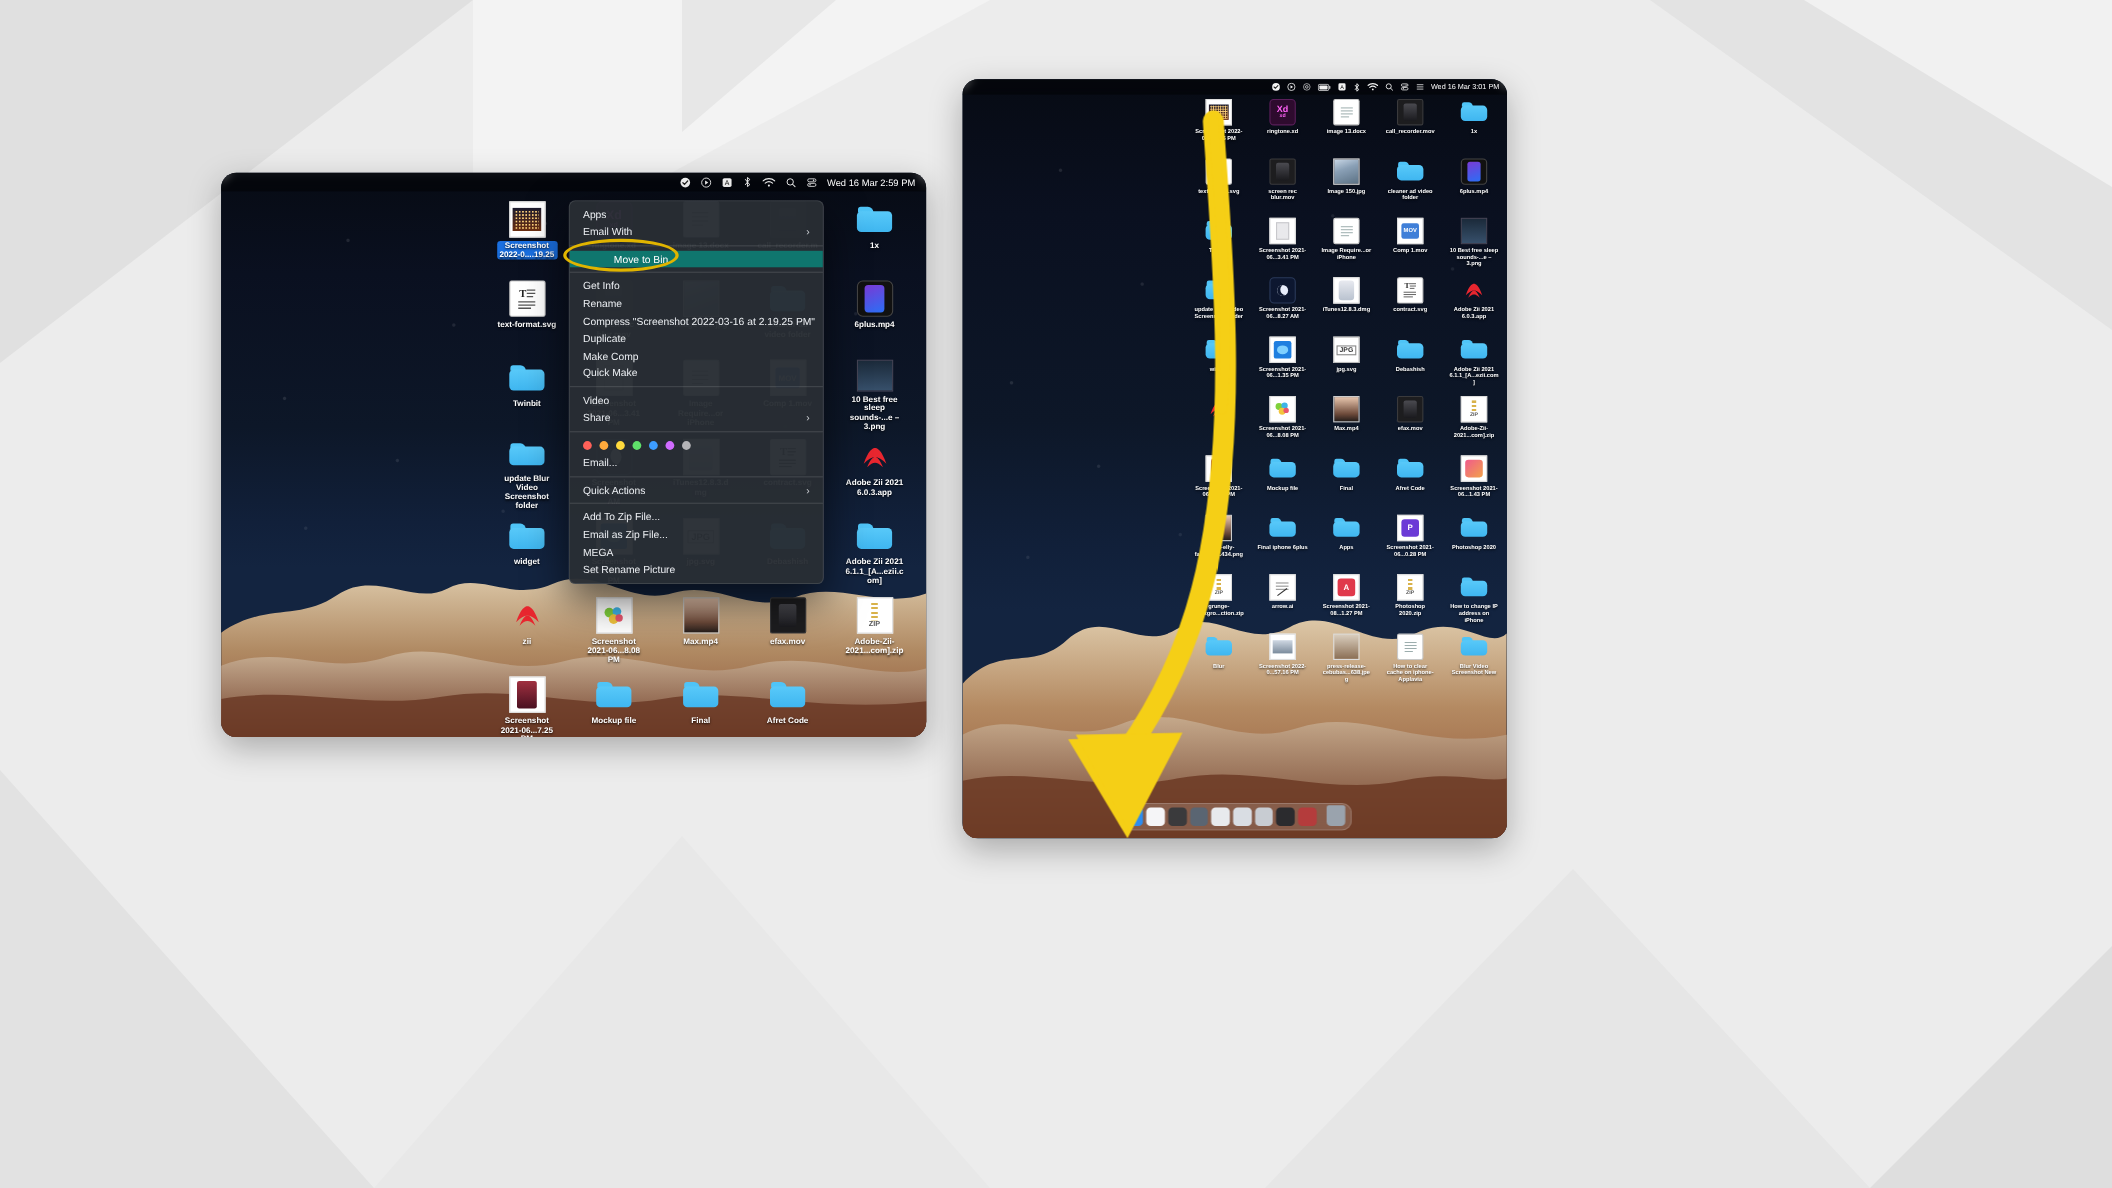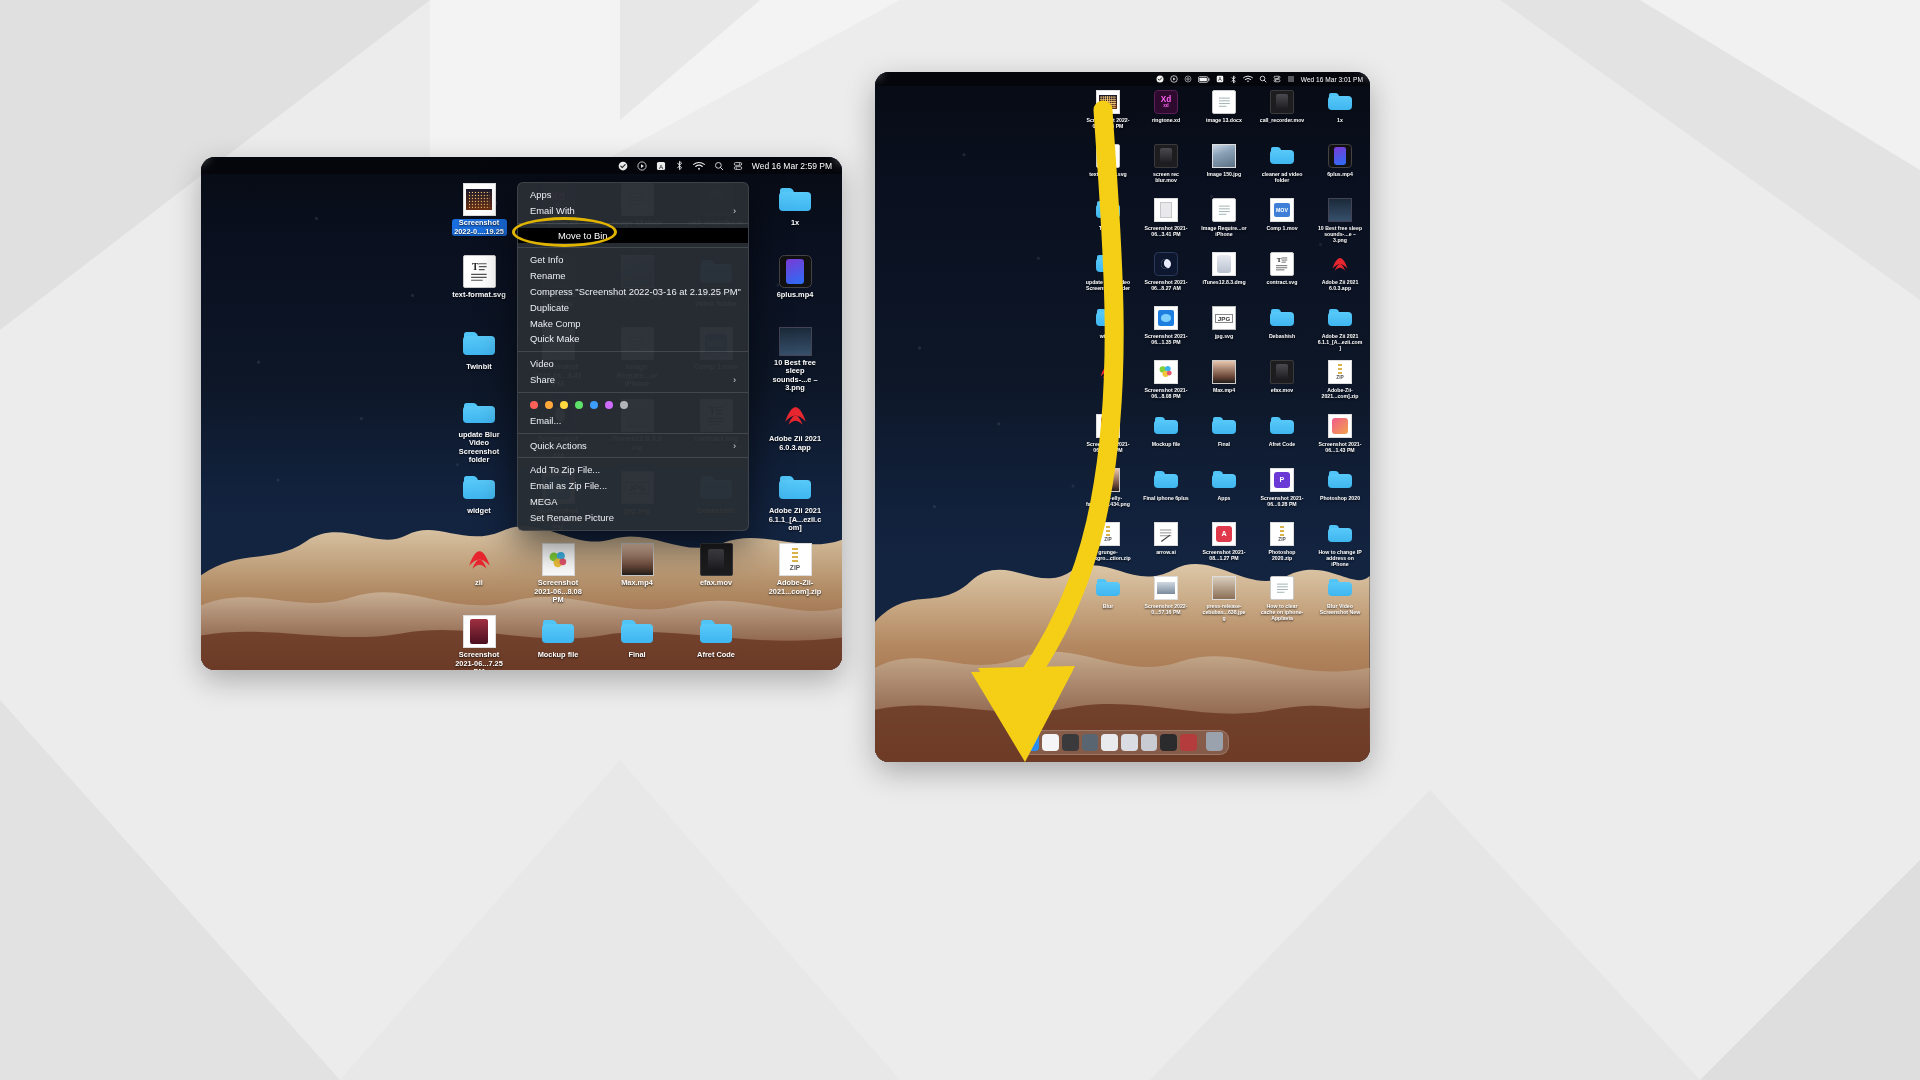--- a/index.html
+++ b/index.html
@@ -84,21 +84,21 @@
     padding:4px 0;
     color:#eceff3;
     z-index:40;
   }
   .ctx-item{
     position:relative;
     display:flex; align-items:center; justify-content:space-between;
     padding:1px 12px 1px 12px;
     white-space:nowrap;
   }
-  .ctx-item.hl{ background:#000000; color:#fff;padding-left:40px; }
+  .ctx-item.hl{ background:#0f766e; color:#fff;padding-left:40px; }
   .ctx-sep{ height:1px; background:rgba(255,255,255,.13); margin:4px 0; }
   .ctx-arrow{ opacity:.85; }
   .ctx-tags{ display:flex; gap:7px; padding:4px 12px 4px 12px; align-items:center; }
   .tagdot{ border-radius:50%; }
 
   .highlight-ellipse{
     position:absolute; border:3px solid #e0b400; border-radius:50%;
     z-index:60; pointer-events:none;
   }
 

